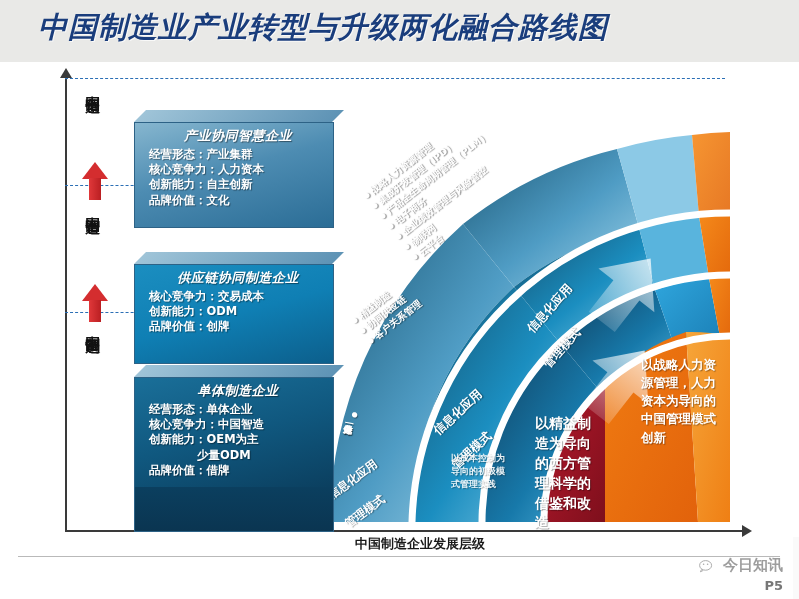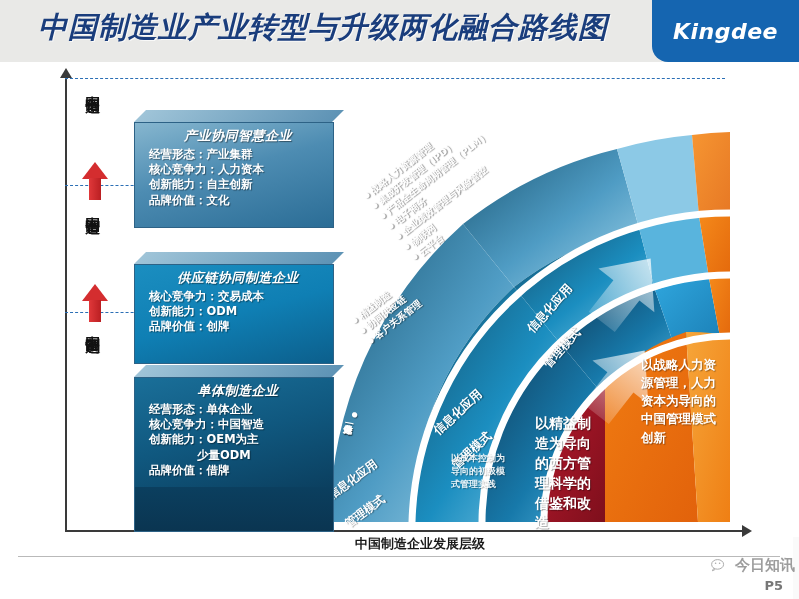--- a/index.html
+++ b/index.html
@@ -150,36 +150,33 @@
     margin-left:35px;
   }
 
   
   .footer-rule{position:absolute;left:18px;top:556px;width:762px;height:1px;background:#b9b9b9;}
   .copyright{
     position:absolute;left:22px;top:563px;font-size:11px;color:#555;white-space:nowrap;
   }
   .pagenum{position:absolute;right:16px;top:578px;font-size:13px;color:#777;font-weight:bold;}
   .watermark{
-    position:absolute;right:4px;top:556px;display:flex;align-items:center;gap:5px;
+    position:absolute;right:16px;top:556px;display:flex;align-items:flex-end;gap:5px;
     color:#8d8d8d;font-size:15px;font-weight:bold;opacity:.85;
   }
   .wm-icon{width:20px;height:16px;}
   .rightbar{position:absolute;right:0;top:62px;width:6px;height:537px;background:#fafafa;}
 </style>
 </head>
 <body>
 
 <div id="root">
 
   <div class="header">
     <div class="header-title">中国制造业产业转型与升级两化融合路线图</div>
-    <div class="logo-box">
-      <span class="logo-text">Kingdee</span>
-    </div>
   </div>
   <div class="header-rule"></div>
   <div class="rightbar"></div>
 
   <div class="canvas">
 
     <div class="axis-y"></div>
     <div class="axis-y-arrow"></div>
     <div class="axis-x"></div>
     <div class="axis-x-arrow"></div>

